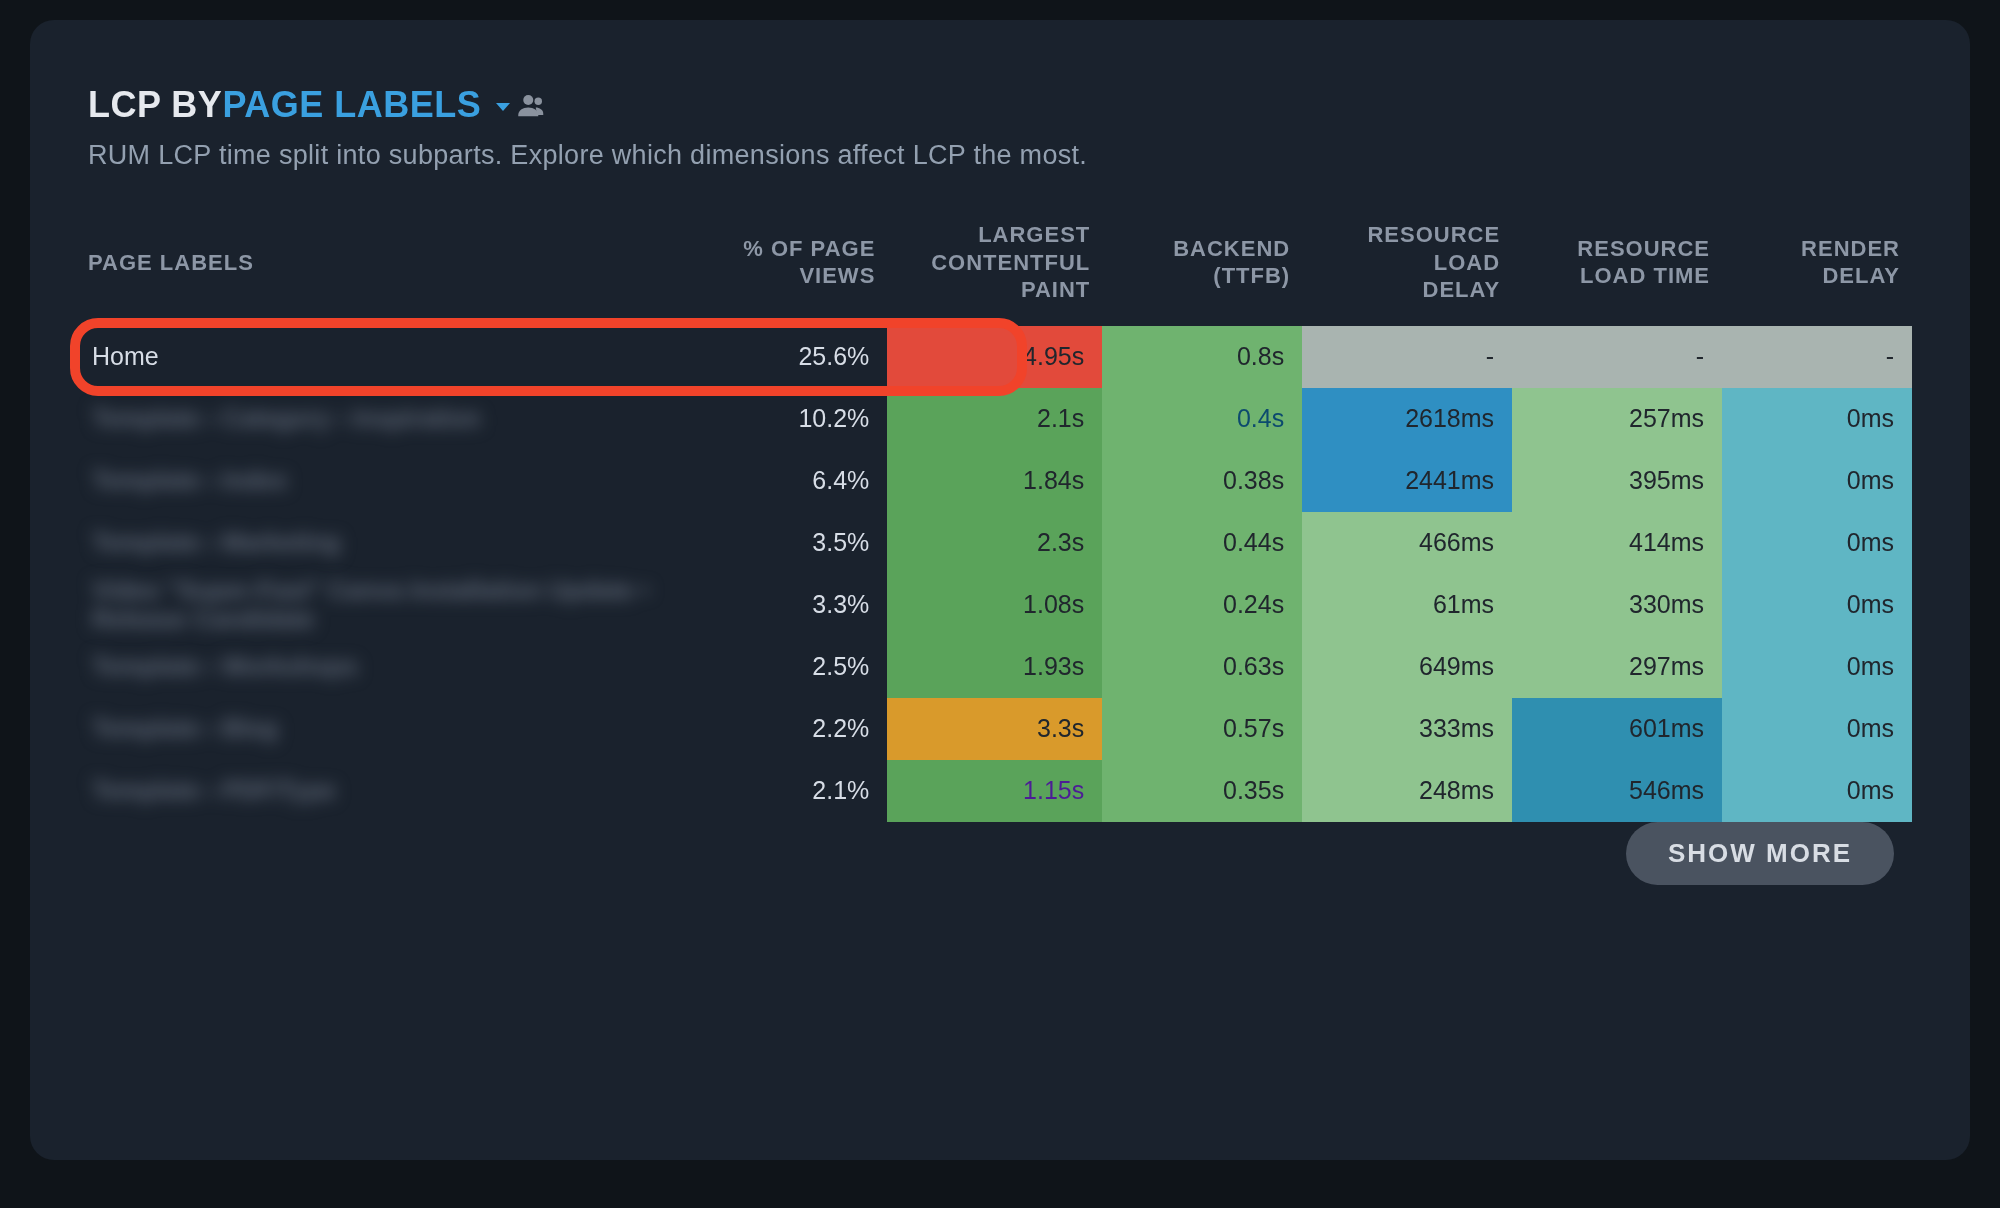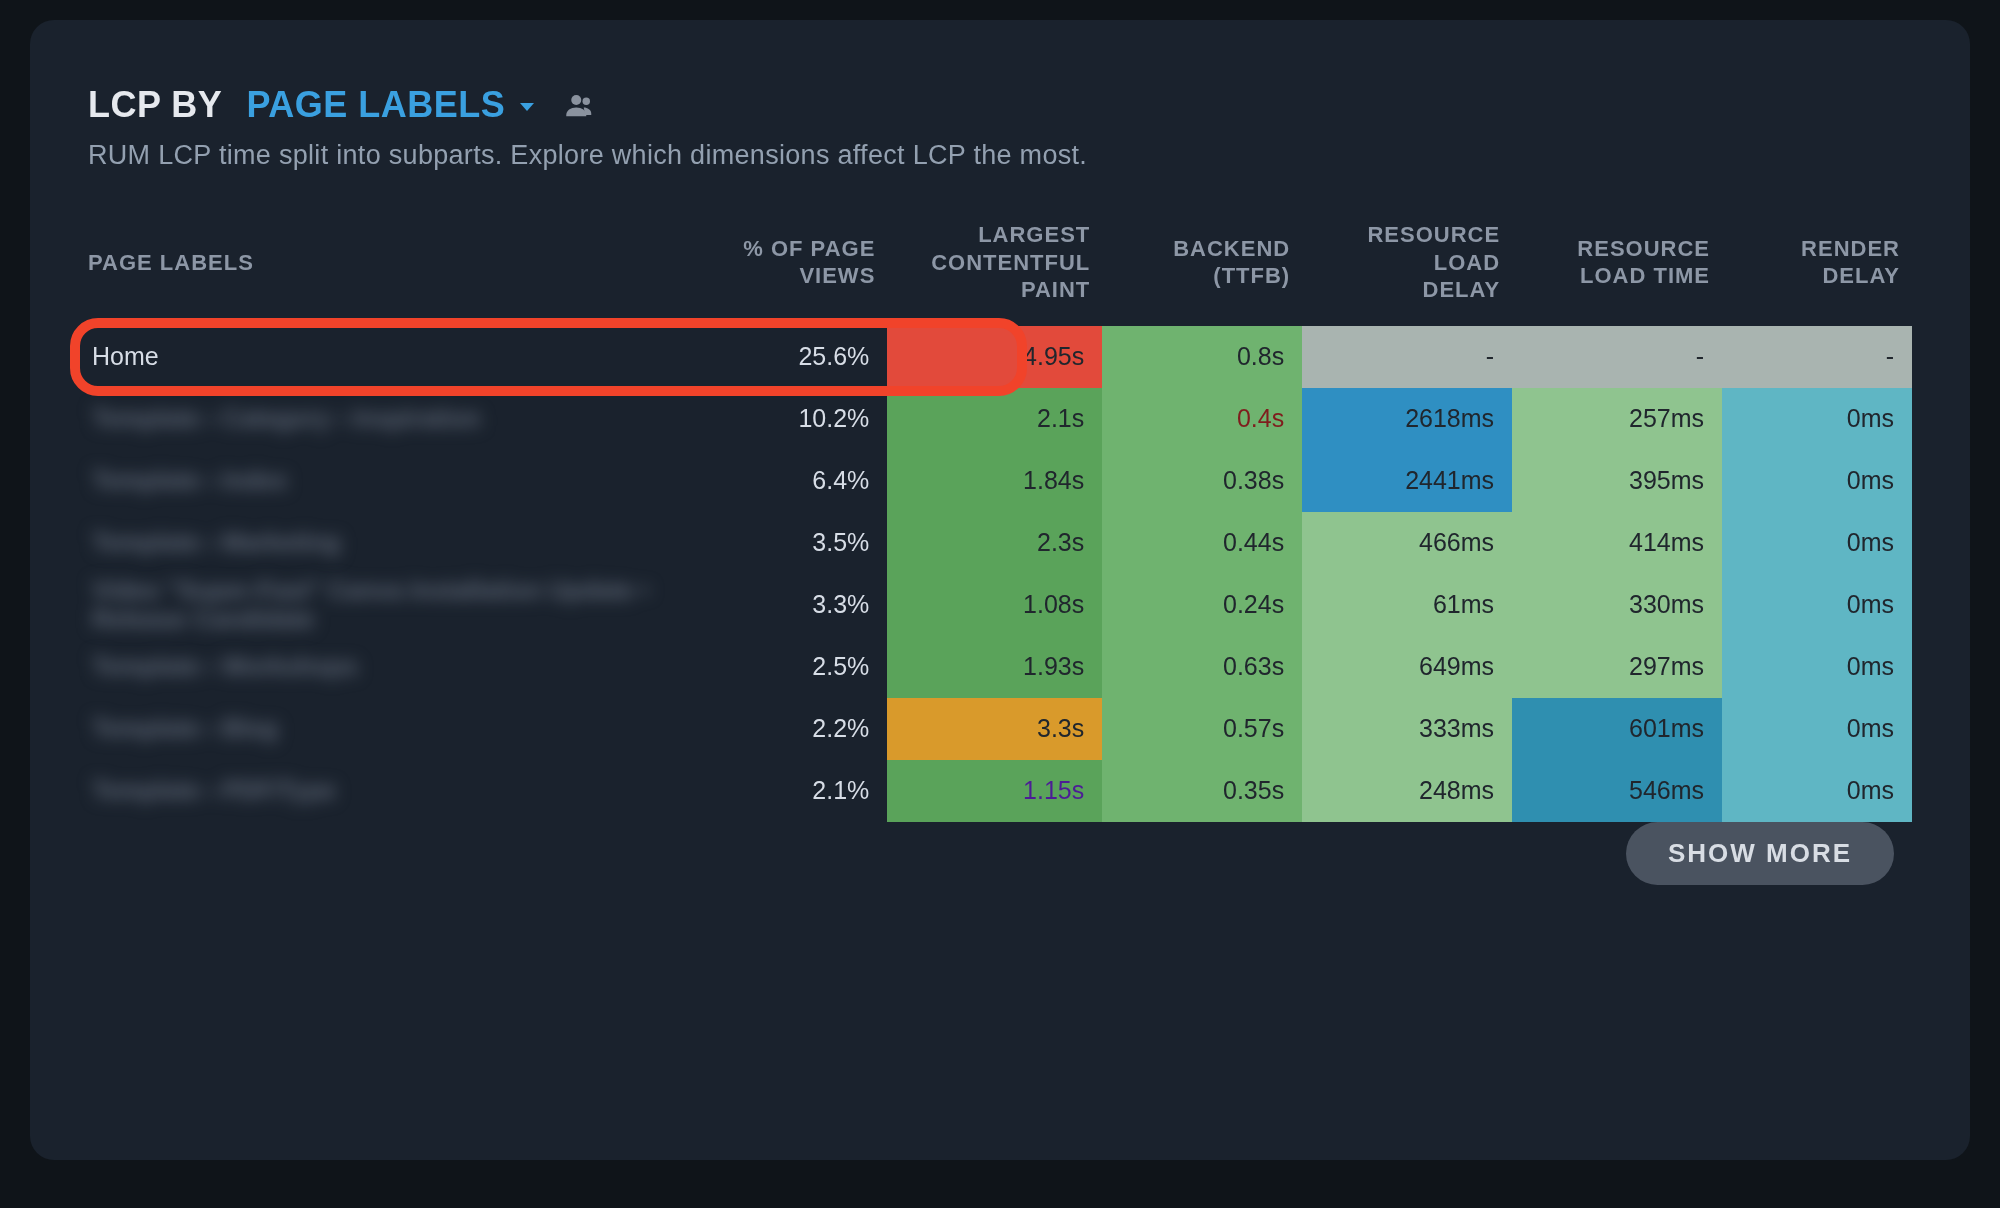--- a/index.html
+++ b/index.html
@@ -17,21 +17,21 @@
     top: 20px;
     width: 1940px;
     height: 1140px;
     background: #1a222d;
     border-radius: 24px;
     padding: 64px 58px 40px 58px;
   }
   .title-row {
     display: flex;
     align-items: center;
-    gap: 24px;
+    gap: 0;
   }
   .title-prefix {
     font-size: 36px;
     font-weight: 800;
     letter-spacing: 0.5px;
     color: #e6e9ee;
   }
   .title-link {
     font-size: 36px;
     font-weight: 800;
@@ -219,21 +219,21 @@
           <td class="cell metric" style="background: rgb(226, 74, 59); color: rgb(32, 38, 45);">4.95s</td>
           <td class="cell metric" style="background: rgb(111, 179, 111); color: rgb(32, 38, 45);">0.8s</td>
           <td class="cell metric" style="background: rgb(169, 180, 176); color: rgb(32, 38, 45);">-</td>
           <td class="cell metric" style="background: rgb(169, 180, 176); color: rgb(32, 38, 45);">-</td>
           <td class="cell metric" style="background: rgb(169, 180, 176); color: rgb(32, 38, 45);">-</td>
         </tr>
         <tr>
           <td class="col-label"><span class="blur-label">Template › Category › Inspiration</span></td>
           <td class="col-pct">10.2%</td>
           <td class="cell metric" style="background: rgb(90, 163, 90); color: rgb(32, 38, 45);">2.1s</td>
-          <td class="cell metric" style="background: rgb(111, 179, 111); color: #7f1d1d;">0.4s</td>
+          <td class="cell metric" style="background: rgb(111, 179, 111); color: #0c4a6e;">0.4s</td>
           <td class="cell metric" style="background: rgb(47, 143, 194); color: rgb(32, 38, 45);">2618ms</td>
           <td class="cell metric" style="background: rgb(143, 196, 143); color: rgb(32, 38, 45);">257ms</td>
           <td class="cell metric" style="background: rgb(95, 182, 196); color: rgb(32, 38, 45);">0ms</td>
         </tr>
         <tr>
           <td class="col-label"><span class="blur-label">Template › Index</span></td>
           <td class="col-pct">6.4%</td>
           <td class="cell metric" style="background: rgb(90, 163, 90); color: rgb(32, 38, 45);">1.84s</td>
           <td class="cell metric" style="background: rgb(111, 179, 111); color: rgb(32, 38, 45);">0.38s</td>
           <td class="cell metric" style="background: rgb(47, 143, 194); color: rgb(32, 38, 45);">2441ms</td>

